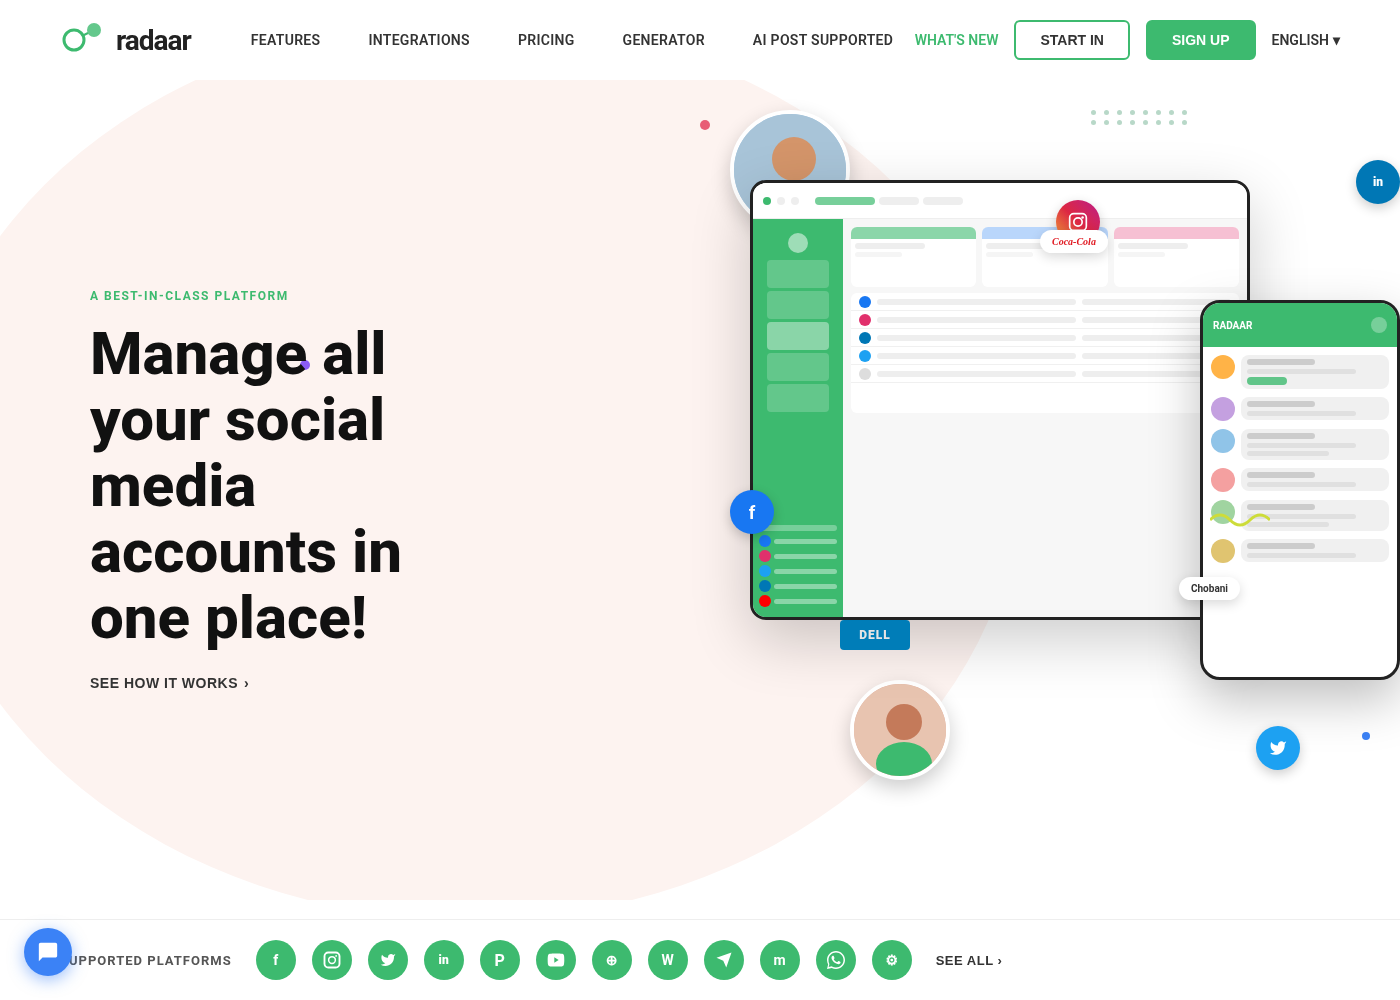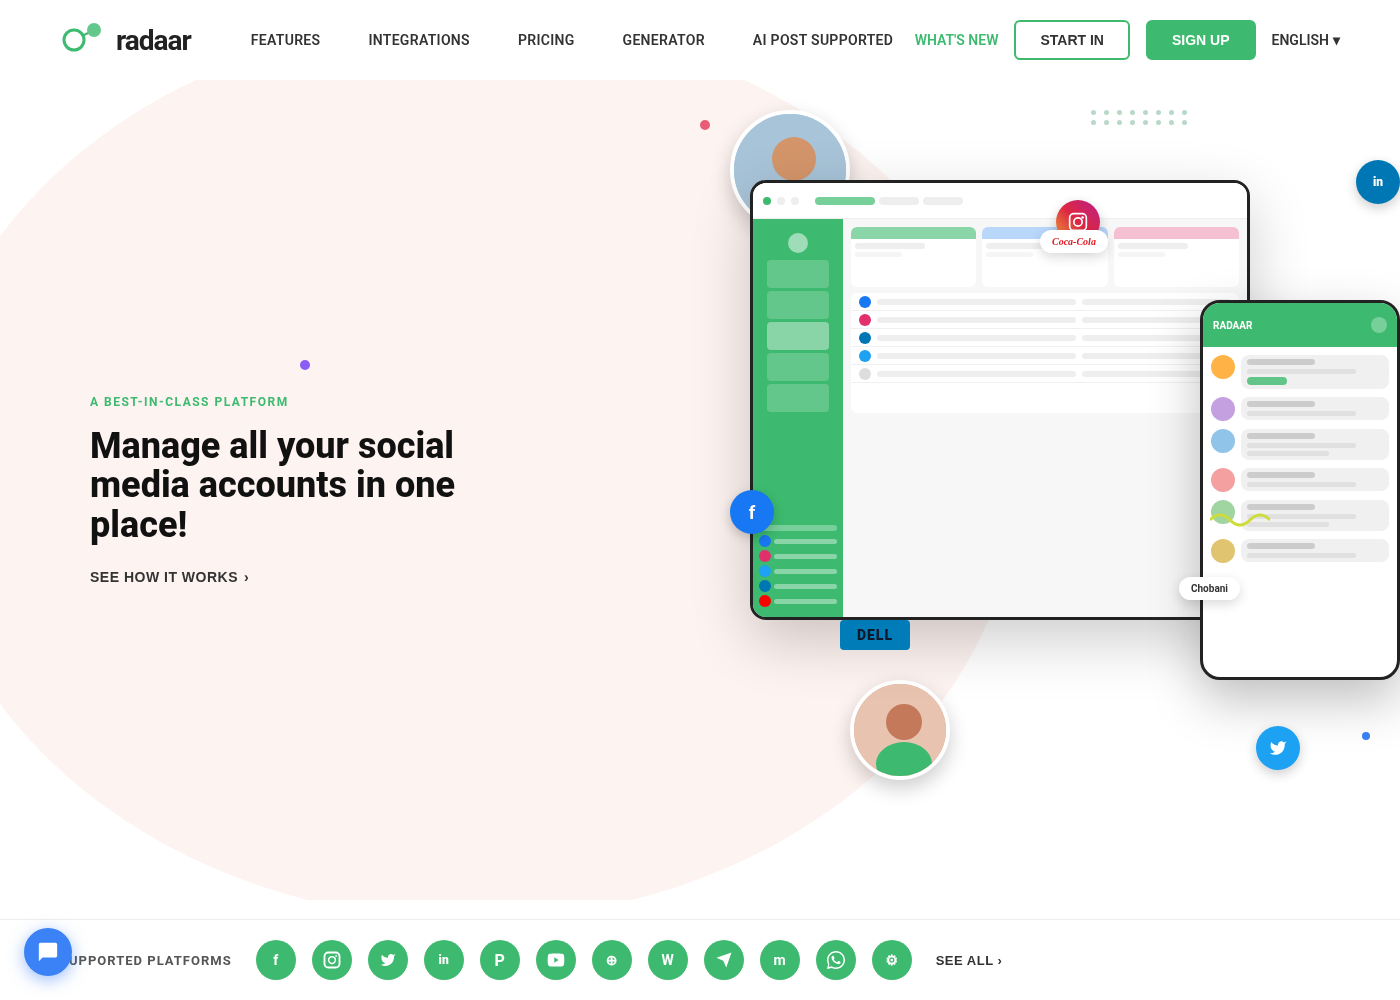--- a/index.html
+++ b/index.html
@@ -117,21 +117,21 @@
     }
     .badge {
       font-size: 12px;
       font-weight: 700;
       color: #3dba6f;
       letter-spacing: 1.5px;
       margin-bottom: 18px;
       text-transform: uppercase;
     }
     .hero-title {
-      font-size: 36px;
+      font-size: 60px;
       font-weight: 800;
       color: #111;
       line-height: 1.1;
       margin-bottom: 24px;
     }
     .hero-desc {
       font-size: 16px;
       color: #777;
       line-height: 1.7;
       margin-bottom: 40px;
@@ -391,22 +391,22 @@
       position: absolute;
       bottom: 170px;
       left: 120px;
       width: 70px;
       height: 30px;
       background: #007db8;
       border-radius: 4px;
       display: flex;
       align-items: center;
       justify-content: center;
-      color: #0f172a;
-      font-size: 14px;
+      color: #e5e5e5;
+      font-size: 12px;
       font-weight: 900;
       letter-spacing: 1px;
     }
     .brand-chobani {
       position: absolute;
       bottom: 220px;
       right: 180px;
       background: #fff;
       border-radius: 20px;
       padding: 6px 12px;

